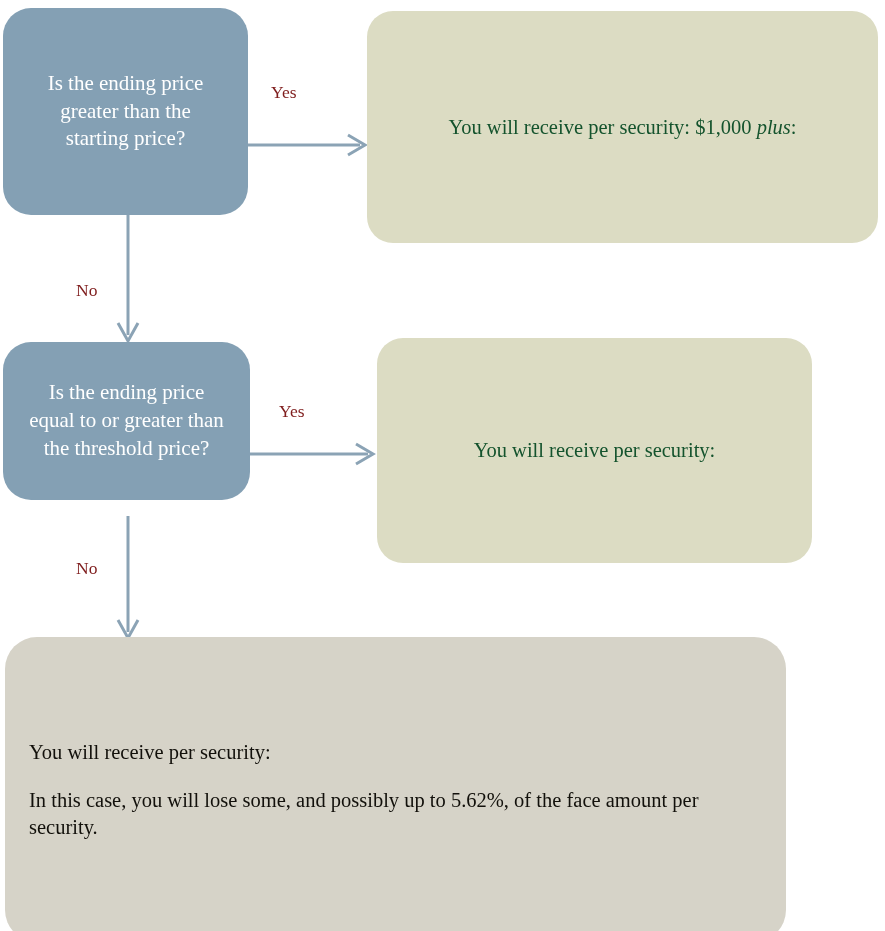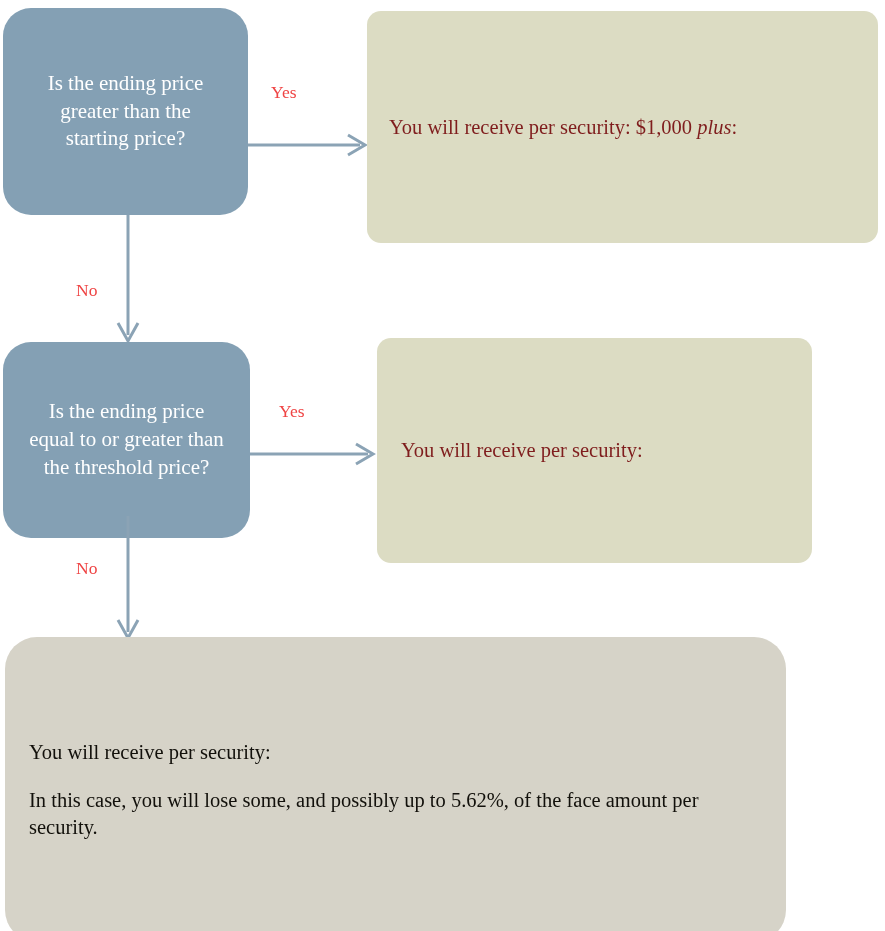--- a/index.html
+++ b/index.html
@@ -30,25 +30,26 @@
     justify-content: center;
     text-align: center;
   }
   .decision .node-text {
     font-size: 21px;
     line-height: 1.32;
     padding: 0 26px;
   }
   .outcome {
     background: #dcdcc3;
-    border-radius: 14px;
-    color: #7f1d1d;
+    border-radius: 26px;
+    color: #14532d;
     display: flex;
     flex-direction: column;
     justify-content: center;
+    text-align: center;
   }
   .outcome-final {
     background: #d6d3c8;
     border-radius: 32px;
     color: #12100b;
     display: flex;
     flex-direction: column;
     justify-content: center;
   }
   .outcome .line,
@@ -60,21 +61,21 @@
   .outcome .line + .line,
   .outcome-final .line + .line {
     margin-top: 22px;
   }
   .it {
     font-style: italic;
   }
   .edge-label {
     position: absolute;
     font-size: 17.5px;
-    color: #ef4444;
+    color: #7f1d1d;
     white-space: nowrap;
   }
   .connector {
     position: absolute;
     overflow: visible;
   }
   .conn-line {
     stroke: #8ba3b5;
     stroke-width: 3;
     fill: none;
@@ -105,21 +106,21 @@
   <div class="node outcome" style="left:367px; top:11px; width:511px; height:232px; padding:0 22px;">
     <p class="line"><span>You will receive per security: $1,000 </span><span class="it">plus</span><span>:</span></p>
   </div>
 
   <svg class="connector" style="left:108px; top:215px; width:40px; height:130px;" viewBox="0 0 40 130">
     <line class="conn-line" x1="20" y1="0" x2="20" y2="120"></line>
     <polyline class="conn-head" points="10,108 20,126 30,108"></polyline>
   </svg>
   <div class="edge-label" style="left:76px; top:280px;">No</div>
 
-  <div class="node decision" style="left:3px; top:342px; width:247px; height:196px;">
+  <div class="node decision" style="left:3px; top:342px; width:247px; height:158px;">
     <div class="node-text">Is the ending price equal to or greater than the threshold price?</div>
   </div>
 
   <svg class="connector" style="left:250px; top:439px; width:130px; height:30px;" viewBox="0 0 130 30">
     <line class="conn-line" x1="0" y1="15" x2="118" y2="15"></line>
     <polyline class="conn-head" points="106,5 123,15 106,25"></polyline>
   </svg>
   <div class="edge-label" style="left:279px; top:401px;">Yes</div>
 
   <div class="node outcome" style="left:377px; top:338px; width:435px; height:225px; padding:0 24px;">

